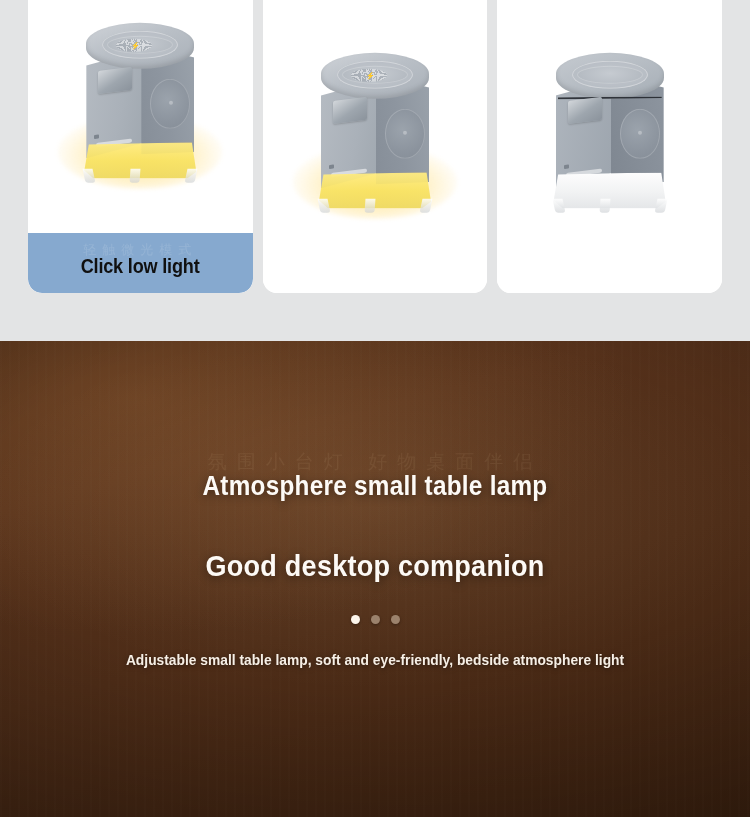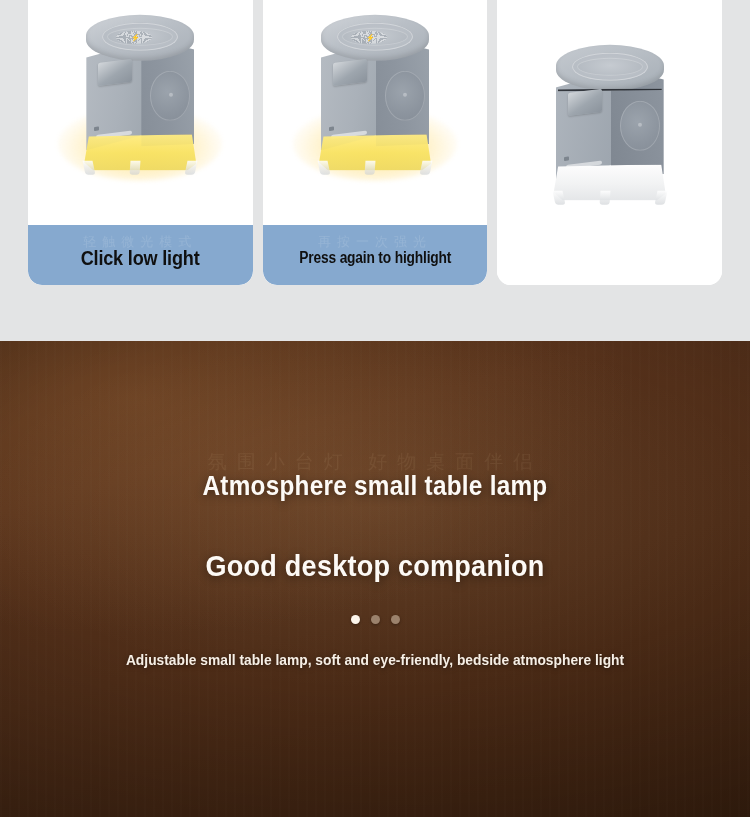--- a/index.html
+++ b/index.html
@@ -5,21 +5,21 @@
   * { margin:0; padding:0; box-sizing:border-box; }
   html,body { width:750px; height:817px; overflow:hidden; }
   body {
     font-family:"Liberation Sans", sans-serif;
     background:#e3e4e5;
   }
   #page { position:relative; width:750px; height:817px; overflow:hidden; }
 
   
   .cards-section {
-    position:absolute; left:0; top:0; width:634px; height:338px;
+    position:absolute; left:0; top:8px; width:634px; height:338px;
     background:#e3e4e5;
   }
   .cards-row {
     position:absolute; left:28px; top:-30px; width:694px; height:315px;
     display:flex; gap:10px;
   }
   .card {
     position:relative; flex:1 1 0; background:#ffffff;
     border-radius:0 0 14px 14px; overflow:hidden;
     display:flex; flex-direction:column;
@@ -262,24 +262,20 @@
             <div class="panel-dot"></div>
             <div class="panel-line"></div>
             <div class="base"></div>
             <div class="base-legs">
                 <i></i>
                 <i></i>
                 <i></i>
               </div>
           </div>
         </div>
-        <div class="card-caption">
-          <div class="caption-ghost">再按一次强光</div>
-          <div class="caption-text">Press again to highlight</div>
-        </div>
       </div>
 
       <div class="card c3">
         <div class="card-figure">
           <div class="lamp off">
 
             <div class="face-left"></div>
             <div class="face-right"></div>
             <div class="lid"></div>
             <div class="seam"></div>

